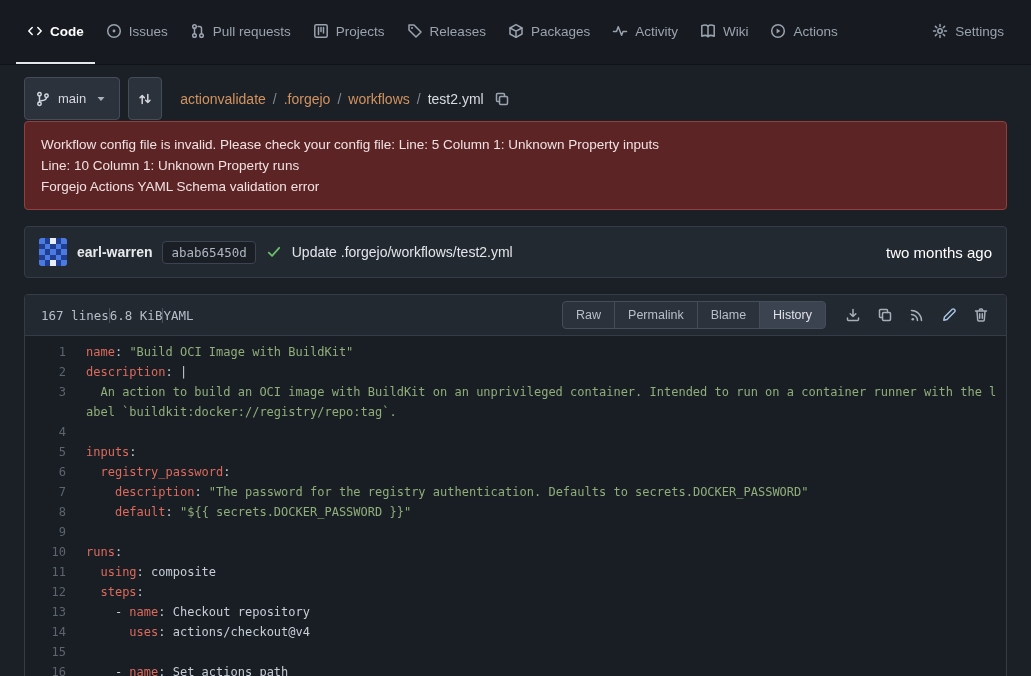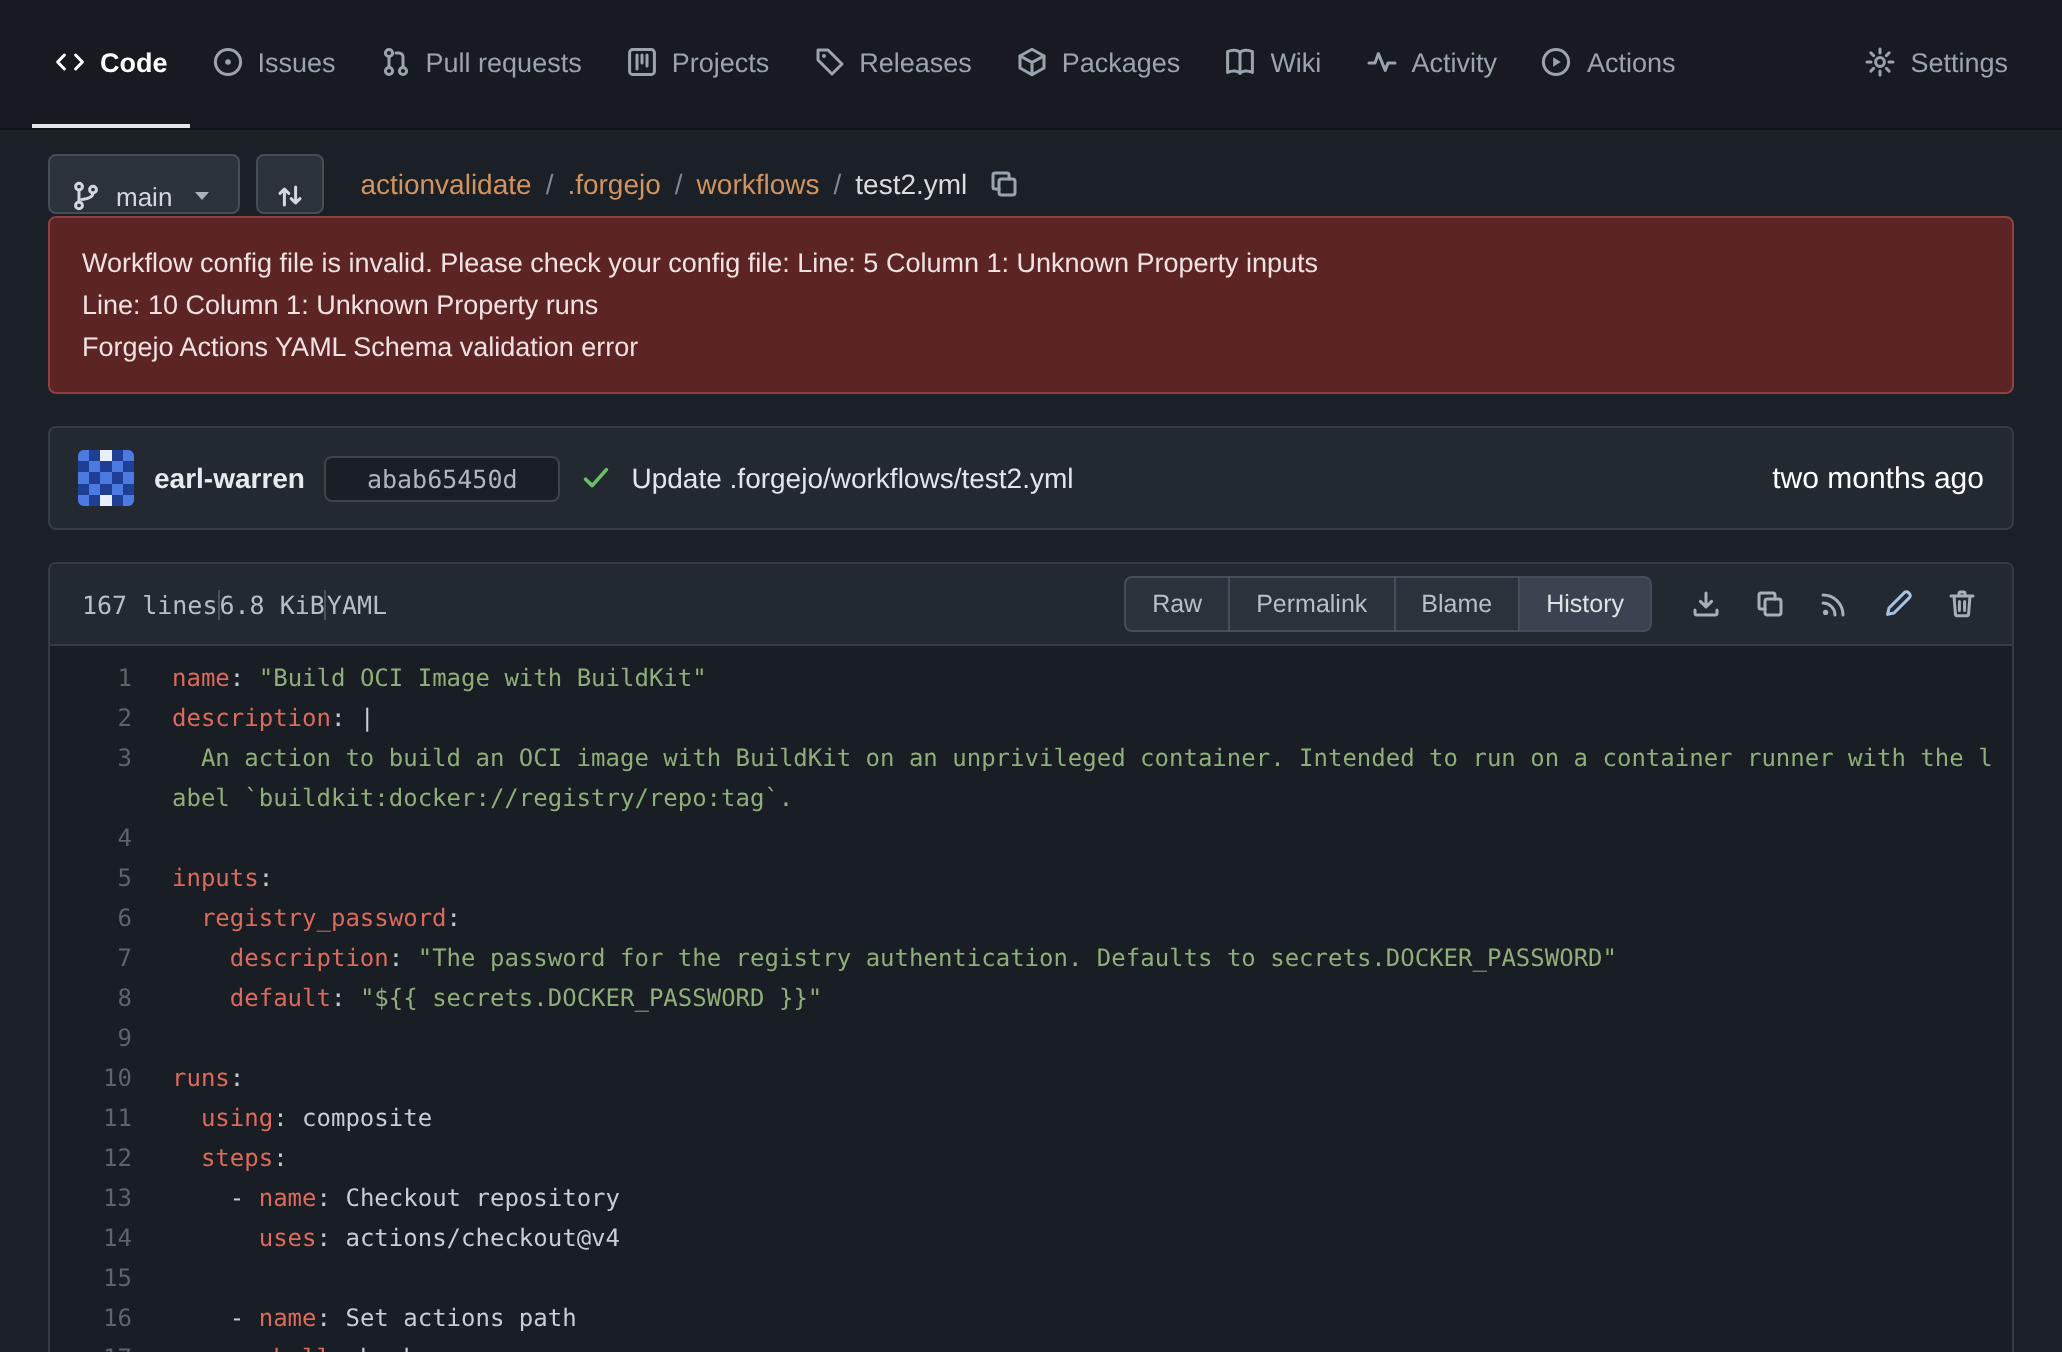--- a/index.html
+++ b/index.html
@@ -18,37 +18,37 @@
   .topnav{height:65px;background:var(--bg-nav);display:flex;align-items:stretch;
           padding:0 16px;border-bottom:1px solid #0f1216;}
   .nav-left{display:flex;align-items:stretch;flex:1}
   .nav-right{display:flex;align-items:stretch}
   .nav-item{display:flex;align-items:center;gap:7px;padding:0 11px;font-size:13.5px;
             color:var(--muted);cursor:pointer;border-bottom:2px solid transparent;text-decoration:none}
   .nav-item.active{color:#ffffff;border-bottom-color:#e4e7ea;font-weight:bold}
   
   .container{padding:0 24px}
   .toolbar{display:flex;align-items:center;margin-top:12px;gap:8px}
-  .btn{display:inline-flex;align-items:flex-end;gap:7px;height:30px;padding:0 10px;
+  .btn{display:inline-flex;align-items:center;gap:7px;height:43px;padding:0 10px;
        background:var(--bg-btn);border:1px solid var(--border-btn);border-radius:4px;
        color:var(--text);font-size:13px;cursor:pointer;font-family:inherit}
   .btn .caret{color:#aab2bc}
   .breadcrumb{display:flex;align-items:center;gap:7px;margin-left:10px;font-size:14px}
   .bc-link{color:var(--accent-link);text-decoration:none;cursor:pointer}
   .bc-sep{color:#7e8791}
   .bc-current{color:#d8dce1}
   .bc-copy{color:#9aa3ae;cursor:pointer;margin-left:3px}
   .error-banner{margin-top:1px;background:var(--error-bg);border:1px solid var(--error-border);
       border-radius:4px;padding:12px 16px;font-size:13.5px;line-height:21px;color:#f1e2e2}
   .commit-bar{margin-top:16px;background:var(--bg-box);border:1px solid var(--border);
       border-radius:4px;padding:11px 14px;display:flex;align-items:center;gap:10px;font-size:14px}
   .avatar{width:28px;height:28px;border-radius:3px;overflow:hidden;flex:none;cursor:pointer}
   .author{font-weight:bold;color:#e8ebee;cursor:pointer}
   .sha-badge{font-family:"DejaVu Sans Mono",monospace;font-size:12.5px;color:#aeb6c0;
-      background:#1a1f26;border:1px solid #3d4450;border-radius:4px;padding:3px 20px;cursor:pointer;text-decoration:none}
+      background:#1a1f26;border:1px solid #3d4450;border-radius:4px;padding:3px 8px;cursor:pointer;text-decoration:none}
   .commit-check{color:var(--success);cursor:pointer}
   .commit-msg{color:#e2e6ea;cursor:pointer;text-decoration:none}
   .spacer{flex:1}
   .commit-age{color:#ffffff;font-size:15px}
   .file-box{margin-top:16px;border:1px solid var(--border);border-radius:4px;overflow:hidden}
   .file-header{background:var(--bg-box);display:flex;align-items:center;padding:5px 10px 5px 16px;
       min-height:40px;border-bottom:1px solid var(--border)}
   .file-info{display:flex;align-items:center;font-family:"DejaVu Sans Mono",monospace;
       font-size:12.5px;color:#b6bec7;}
   .fi-sep{width:1px;height:15px;background:#4a5260}
@@ -127,33 +127,33 @@
           <svg viewBox="0 0 16 16" width="16" height="16" fill="none" stroke="currentColor" stroke-width="1.5" stroke-linecap="round" stroke-linejoin="round">
             <path d="M8 1.6 14 5v6L8 14.4 2 11V5z"></path>
             <path d="M2 5l6 3.2L14 5M8 8.2v6"></path>
           </svg>
         </span>
         <span class="nav-label">Packages</span>
       </a>
       <a class="nav-item">
         <span class="icon">
           <svg viewBox="0 0 16 16" width="16" height="16" fill="none" stroke="currentColor" stroke-width="1.5" stroke-linecap="round" stroke-linejoin="round">
+            <path d="M1.5 8.5h3L6.2 3.8l3.4 8.4L11 8.5h3.5"></path>
+          </svg>
+        </span>
+        <span class="nav-label">Activity</span>
+      </a>
+      <a class="nav-item">
+        <span class="icon">
+          <svg viewBox="0 0 16 16" width="16" height="16" fill="none" stroke="currentColor" stroke-width="1.5" stroke-linecap="round" stroke-linejoin="round">
             <path d="M8 3.2C6.8 2 4.2 1.7 1.8 2.8v10.4C4.2 12.1 6.8 12.4 8 13.6c1.2-1.2 3.8-1.5 6.2-.4V2.8C11.8 1.7 9.2 2 8 3.2z"></path>
             <path d="M8 3.2v10.4"></path>
           </svg>
         </span>
         <span class="nav-label">Wiki</span>
-      </a>
-      <a class="nav-item">
-        <span class="icon">
-          <svg viewBox="0 0 16 16" width="16" height="16" fill="none" stroke="currentColor" stroke-width="1.5" stroke-linecap="round" stroke-linejoin="round">
-            <path d="M1.5 8.5h3L6.2 3.8l3.4 8.4L11 8.5h3.5"></path>
-          </svg>
-        </span>
-        <span class="nav-label">Activity</span>
       </a>
       <a class="nav-item">
         <span class="icon">
           <svg viewBox="0 0 16 16" width="16" height="16" fill="none" stroke="currentColor" stroke-width="1.5" stroke-linecap="round" stroke-linejoin="round">
             <circle cx="8" cy="8" r="6.3"></circle>
             <path d="M6.6 5.6 10.4 8l-3.8 2.4z" fill="currentColor" stroke="none"></path>
           </svg>
         </span>
         <span class="nav-label">Actions</span>
       </a>

